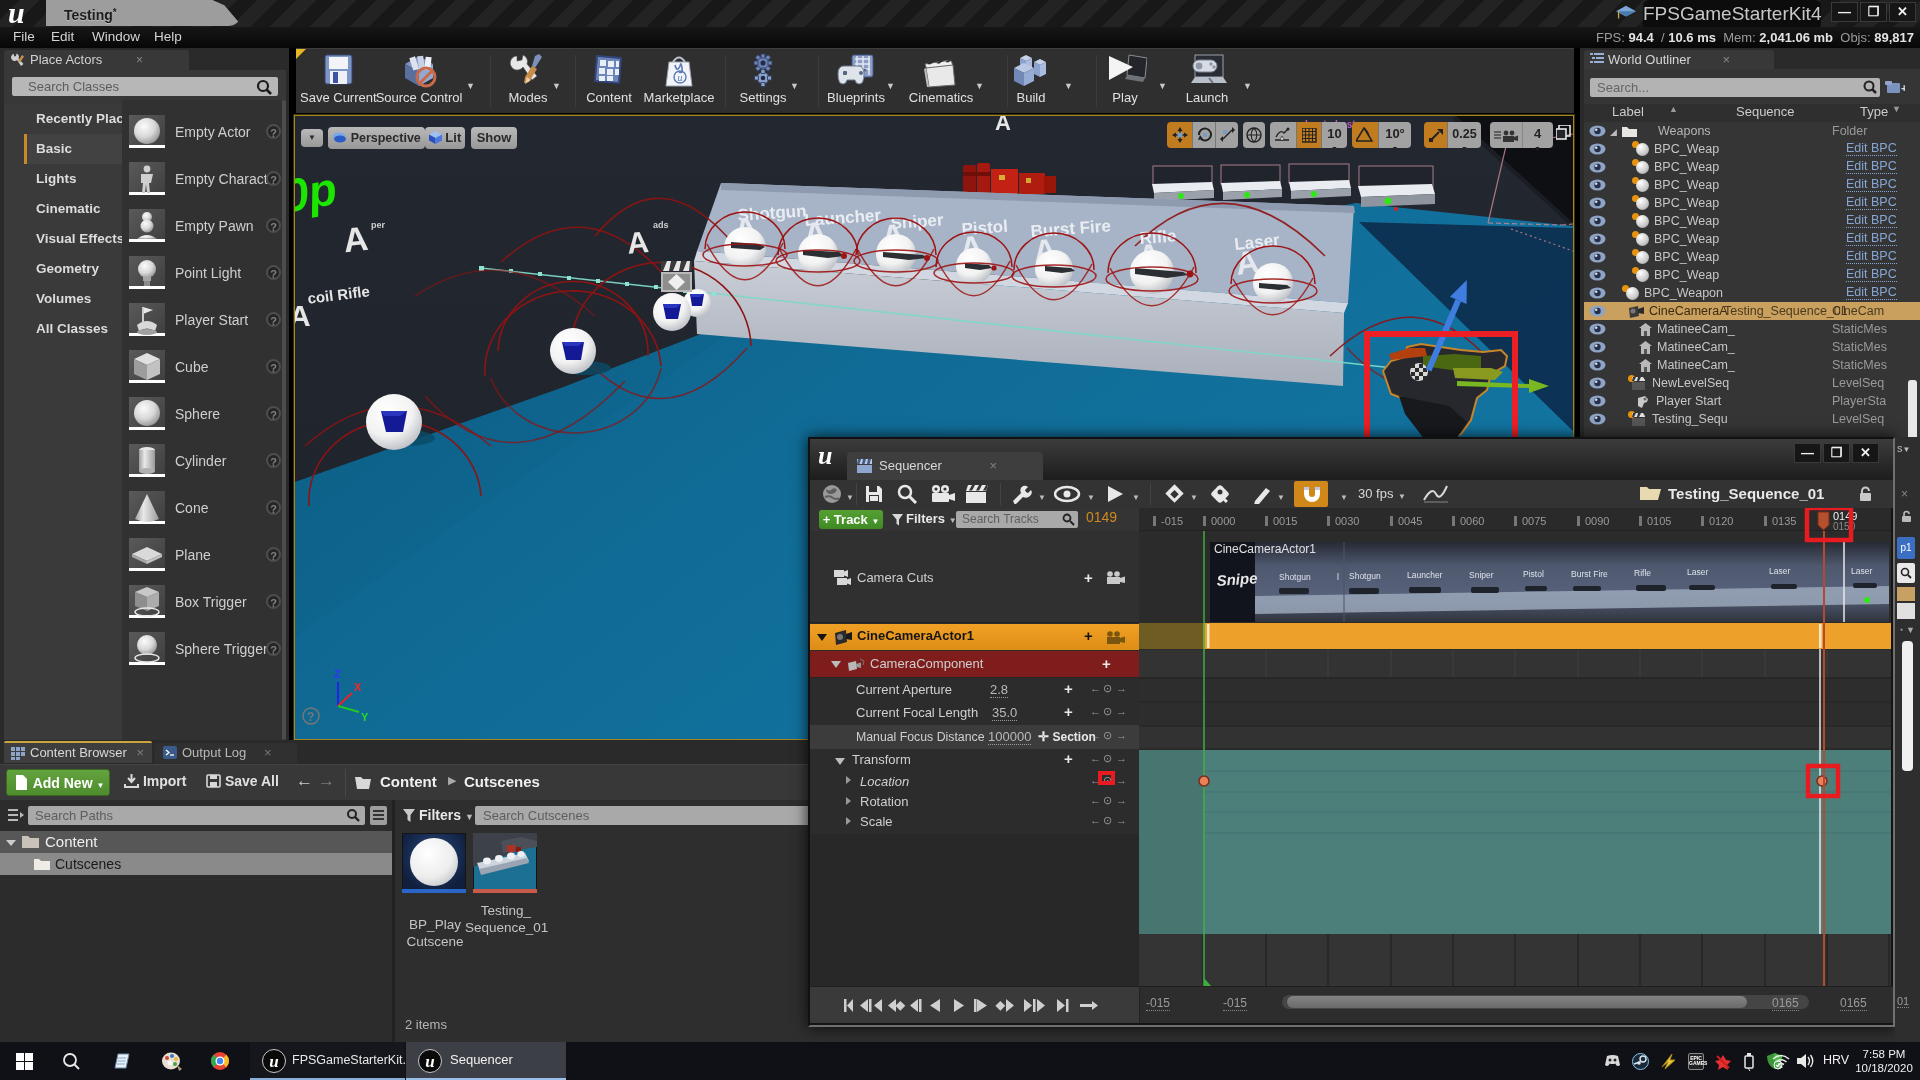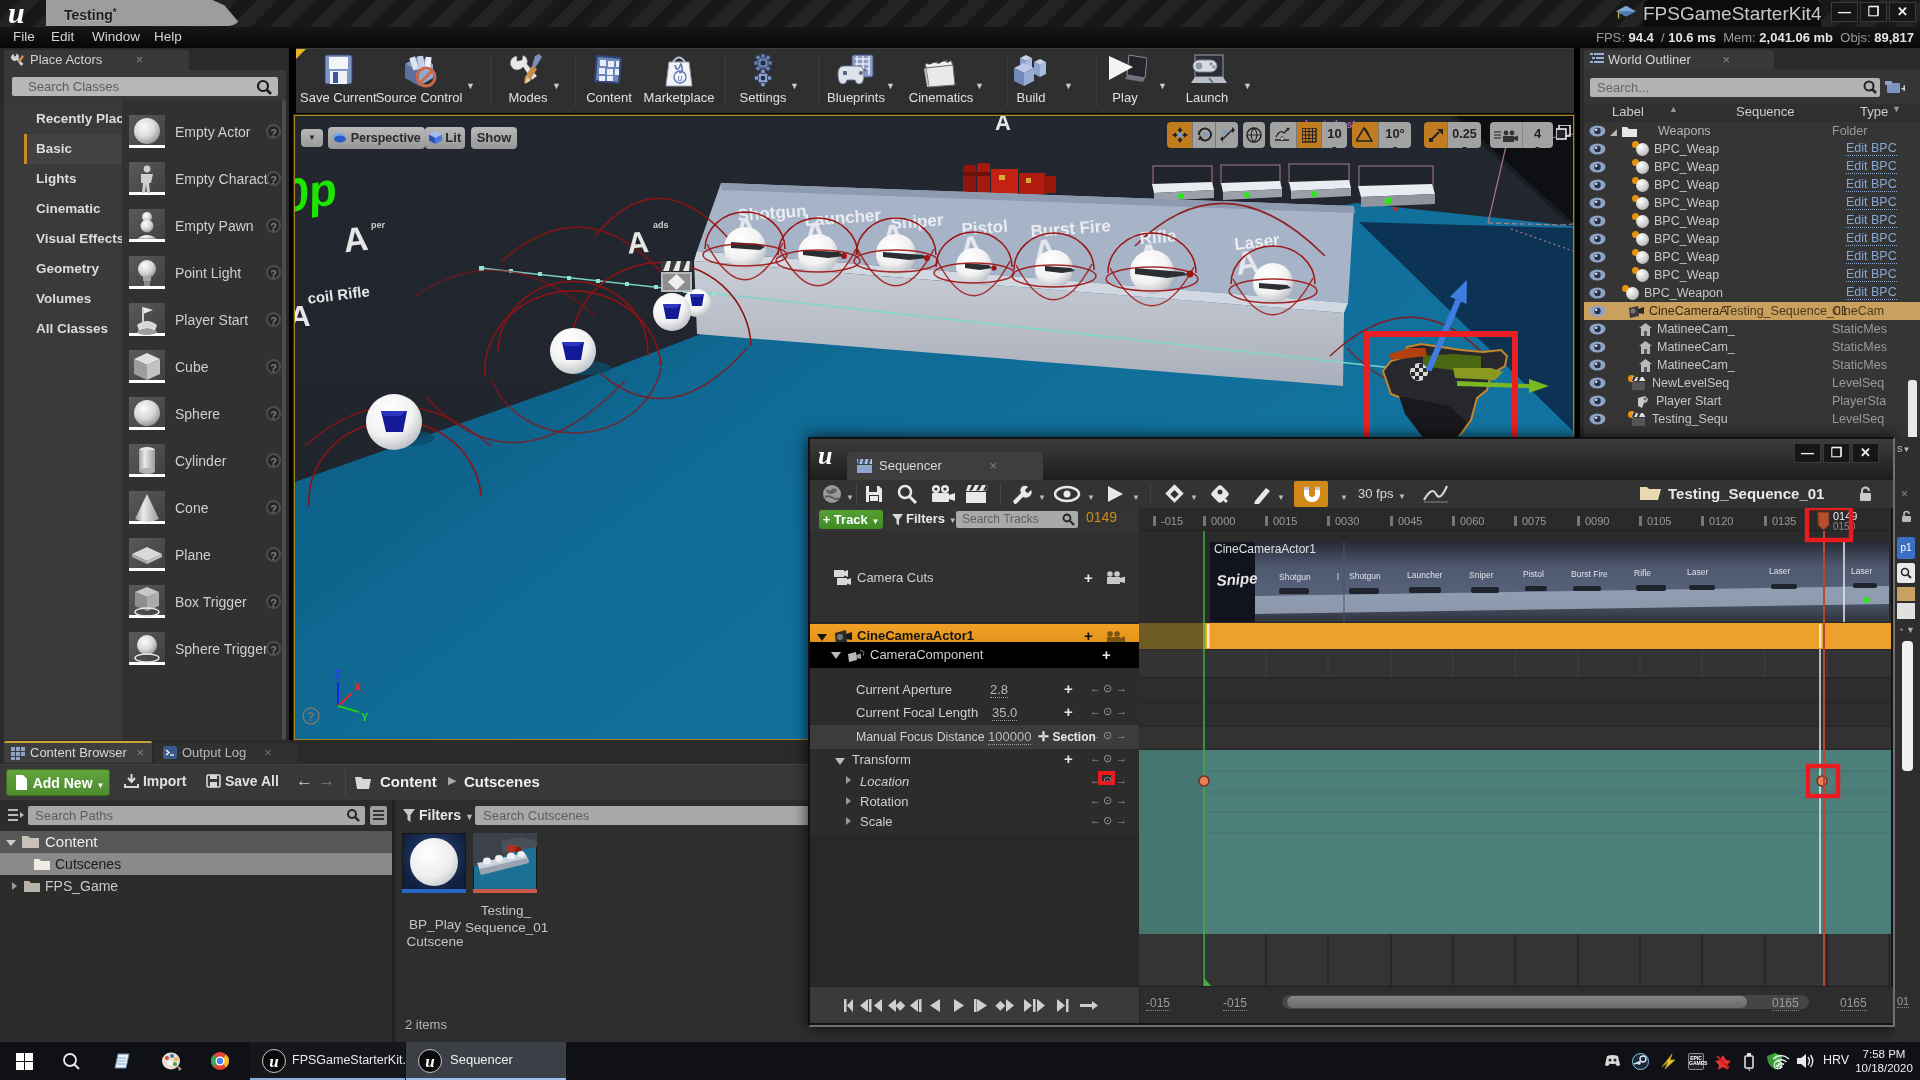--- a/index.html
+++ b/index.html
@@ -1083,27 +1083,20 @@
           <path d="M0 1 h6 l2 2 h9 v10 h-17 z" fill="#c9c2b8"></path>
         </svg>
       <span style="position:absolute;left:45px;">Content</span>
     </div>
     <div style="position:absolute;left:0;top:53px;width:100%;height:22px;background:#8a8a8a;color:#fff;font-size:14px;line-height:22px;">
       <svg width="16" height="12" style="position:absolute;left:34px;top:5px;">
           <path d="M0 1 h5 l2 2 h9 v9 h-16 z" fill="#efece6"></path>
         </svg>
       <span style="position:absolute;left:55px;color:#1a1a1a;">Cutscenes</span>
     </div>
-    <div style="position:absolute;left:0;top:75px;width:100%;height:22px;color:#c9c9c9;font-size:14px;line-height:22px;">
-      <span style="position:absolute;left:12px;top:7px;width:0;height:0;border-left:5px solid #999;border-top:4px solid transparent;border-bottom:4px solid transparent;"></span>
-      <svg width="16" height="12" style="position:absolute;left:24px;top:5px;">
-          <path d="M0 1 h5 l2 2 h9 v9 h-16 z" fill="#b9b2a8"></path>
-        </svg>
-      <span style="position:absolute;left:45px;">FPS_Game</span>
-    </div>
   </div>
   <div style="position:absolute;left:392px;top:60px;width:3px;bottom:0;background:#222;"></div>
 
   <div style="position:absolute;left:395px;top:60px;right:0;bottom:0;background:#2e2e2e;">
     <svg width="13" height="13" style="position:absolute;left:8px;top:9px;">
         <path d="M0 0 h12 l-4.5 6 v7 l-3 -2 v-5 z" fill="#c9c9c9"></path>
       </svg>
     <div style="position:absolute;left:24px;top:7px;color:#e8e8e8;font-size:14px;font-weight:bold;">Filters <span style="font-size:9px;color:#bbb;">▼</span></div>
     <div style="position:absolute;left:80px;top:6px;width:1255px;height:19px;background:#a9a9a9;border-radius:2px;color:#5e5e5e;font-size:13px;line-height:19px;padding-left:8px;">Search Cutscenes</div>
 
@@ -1290,21 +1283,21 @@
         </svg>
      <span style="position:absolute;left:47px;top:4px;">CineCameraActor1</span>
      <span class="tplus" style="left:274px;top:3px;color:#111;">+</span>
      <svg style="position:absolute;left:296px;top:7px;" width="20" height="14">
           <circle cx="4" cy="3" r="2.8" fill="#7a5510"></circle>
           <circle cx="11" cy="3" r="2.8" fill="#7a5510"></circle>
           <rect x="1" y="6" width="13" height="7" fill="#7a5510"></rect>
           <polygon points="14,7 19,5.5 19,12 14,11" fill="#7a5510"></polygon>
         </svg>
    </div>
-   <div class="trow" style="top:111px;height:27px;background:#000000;border-bottom:1px solid #262626;text-align:center;">
+   <div class="trow" style="top:120px;height:27px;background:#7f1d1d;border-bottom:1px solid #262626;text-align:center;">
      <svg style="position:absolute;left:20px;top:9px;" width="12" height="9">
           <polygon points="1,1 11,1 6,8" fill="#bbb"></polygon>
         </svg>
      <svg style="position:absolute;left:38px;top:6px;" width="18" height="15">
           <polygon points="0,6 8,4 9,12 1,14" fill="#b9b9b9"></polygon>
           <polygon points="8,7 13,5.5 13,11 8,10" fill="#999"></polygon>
           <path d="M12 2 l4 2 -1 4" stroke="#777" fill="none"></path>
         </svg>
      <span style="position:absolute;left:60px;top:5px;">CameraComponent</span>
      <span class="tplus" style="left:292px;top:4px;">+</span>

